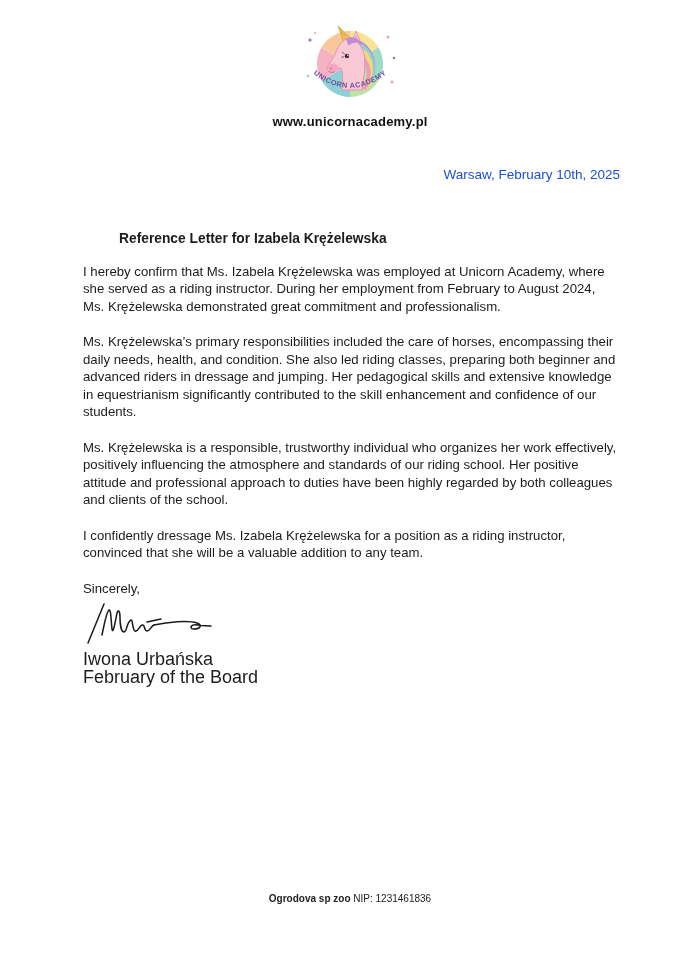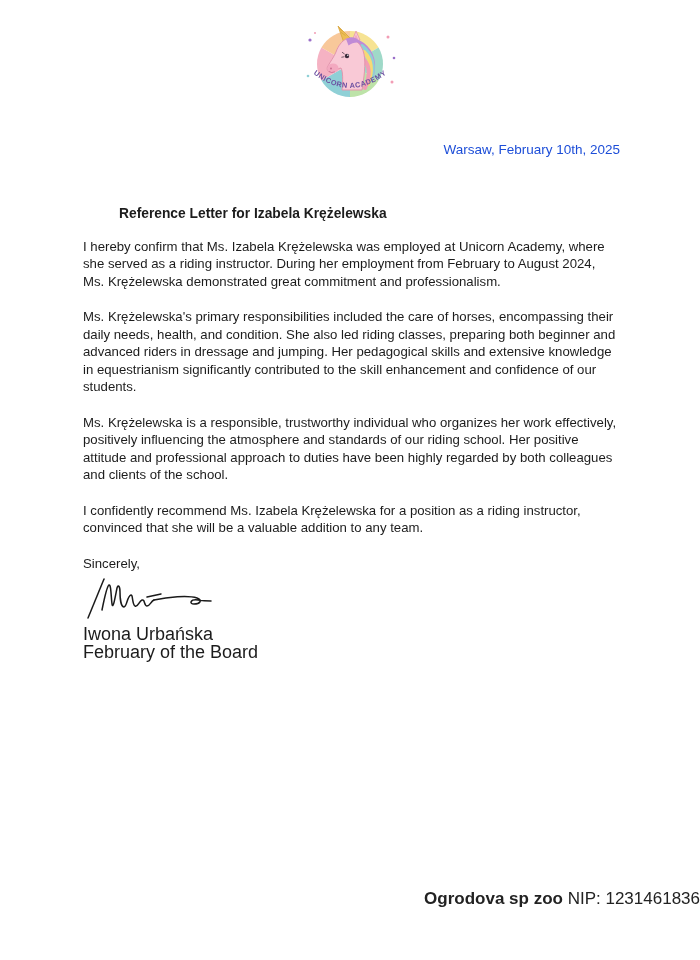--- a/index.html
+++ b/index.html
@@ -47,22 +47,22 @@
   }
   .content p.para { margin: 0 0 18px 0; }
   .closing { }
   .signature-wrap { margin: 2px 0 2px 0; height: 50px; }
   .signer-block { font-size: 18px; line-height: 17.5px; }
   .footer {
     position: absolute;
     left: 0;
     right: 0;
     top: 891px;
-    text-align: right;
-    font-size: 17px;
+    text-align: center;
+    font-size: 10px;
     line-height: 15.5px;
     color: #222;
   }
   .footer .company { font-weight: bold; }
   .footer .account { white-space: pre-wrap; }
   svg text.badge-text {
     font-family: "Liberation Sans", sans-serif;
     font-size: 7.3px;
     font-weight: bold;
     letter-spacing: 0.5px;
@@ -127,30 +127,31 @@
         <circle cx="6" cy="52" r="1.3" fill="#8fd0d6"></circle>
       </g>
 
       <path id="badge-arc" d="M13,51 Q48,77 83,51" fill="none"></path>
       <text class="badge-text" fill="#6b4fa0">
         <textPath href="#badge-arc" startOffset="50%" text-anchor="middle">UNICORN ACADEMY</textPath>
       </text>
     </svg>
   </div>
 
+  <div class="website">www.unicornacademy.pl</div>
 
   <div class="date-line">Warsaw, February 10th, 2025</div>
 
   <div class="content">
     <div class="heading">Reference Letter for Izabela Krężelewska</div>
 
     <p class="para">I hereby confirm that Ms. Izabela Krężelewska was employed at Unicorn Academy, where she served as a riding instructor. During her employment from February to August 2024, Ms. Krężelewska demonstrated great commitment and professionalism.</p>
     <p class="para">Ms. Krężelewska's primary responsibilities included the care of horses, encompassing their daily needs, health, and condition. She also led riding classes, preparing both beginner and advanced riders in dressage and jumping. Her pedagogical skills and extensive knowledge in equestrianism significantly contributed to the skill enhancement and confidence of our students.</p>
     <p class="para">Ms. Krężelewska is a responsible, trustworthy individual who organizes her work effectively, positively influencing the atmosphere and standards of our riding school. Her positive attitude and professional approach to duties have been highly regarded by both colleagues and clients of the school.</p>
-    <p class="para">I confidently recommend Ms. Izabela Krężelewska for a position as a riding instructor, convinced that she will be a valuable addition to any team.</p>
+    <p class="para">I confidently dressage Ms. Izabela Krężelewska for a position as a riding instructor, convinced that she will be a valuable addition to any team.</p>
 
     <p class="closing">Sincerely,</p>
 
     <div class="signature-wrap">
       <svg width="130" height="48" viewBox="0 0 130 48">
         <g fill="none" stroke="#1a1a1a" stroke-width="1.5" stroke-linecap="round" stroke-linejoin="round">
           <path d="M5,44 L21,5"></path>
           <path d="M19,36 C21,26 24,12 26,11 C28,10 28,22 29,30 C30,36 32,24 34,14 C35,10 37,12 37,18 C37,24 38,33 41,33 C44,33 44,22 48,21 C50,20.5 49,30 52,32 C55,33.5 56,27 59,26 C62,25 61,32 64,32 C67,32 68,27 71,26"></path>
           <path d="M64,23 L78,20"></path>
           <path d="M71,26 C85,23 105,21 114,24 C120,26 117,30 111,30 C106,30 107,25 115,26 C121,27 126,27 128,27"></path>

